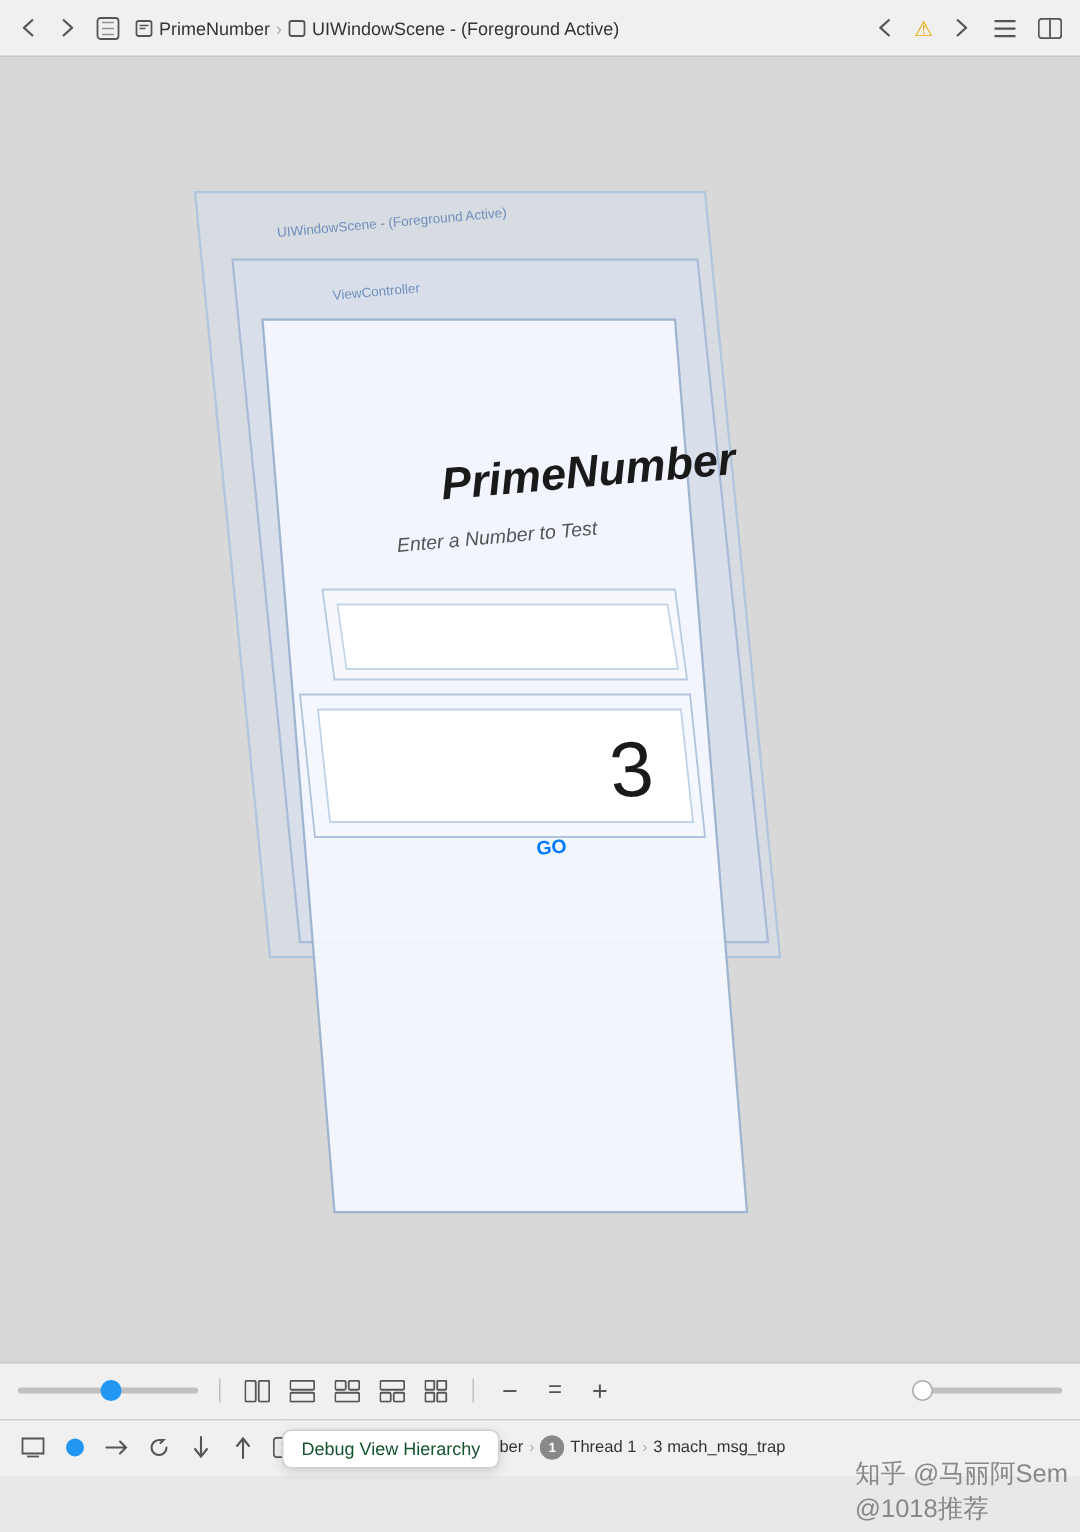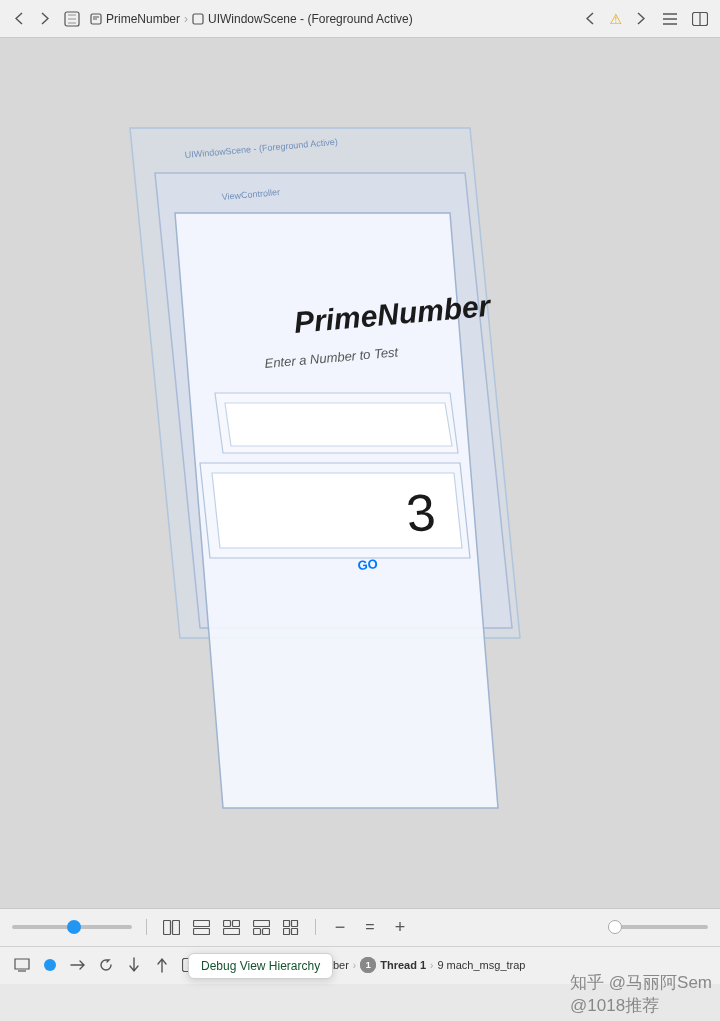--- a/index.html
+++ b/index.html
@@ -383,23 +383,23 @@
           <rect x="8.5" y="8.5" width="6" height="6" rx="0.5" stroke="#555" stroke-width="1.2" fill="none"></rect>
         </svg>
     </div>
 
     <div class="breadcrumb-bar">
       <span style="cursor:pointer; font-size:11px; color:#333;">PrimeNumber</span>
       <span style="color:#aaa; font-size:10px;">›</span>
       <div class="thread-badge">
         <span style="width:16px;height:16px;background:#888;border-radius:50%;display:flex;align-items:center;justify-content:center;font-size:9px;color:white;">1</span>
       </div>
-      <span style="cursor:pointer; font-size:11px; color:#333;font-weight:bold;">Thread 1</span>
+      <span style="cursor:pointer; font-size:11px; color:#333;">Thread 1</span>
       <span style="color:#aaa; font-size:10px;">›</span>
-      <span style="cursor:pointer; font-size:11px; color:#333;">9 mach_msg_trap</span>
+      <span style="cursor:pointer; font-size:11px; color:#333;">3 mach_msg_trap</span>
     </div>
   </div>
 
   <div class="tooltip">
     <span>Debug View Hierarchy</span>
   </div>
 </div>
 
 <div class="watermark">
   <div>知乎 @马丽阿Sem</div>

